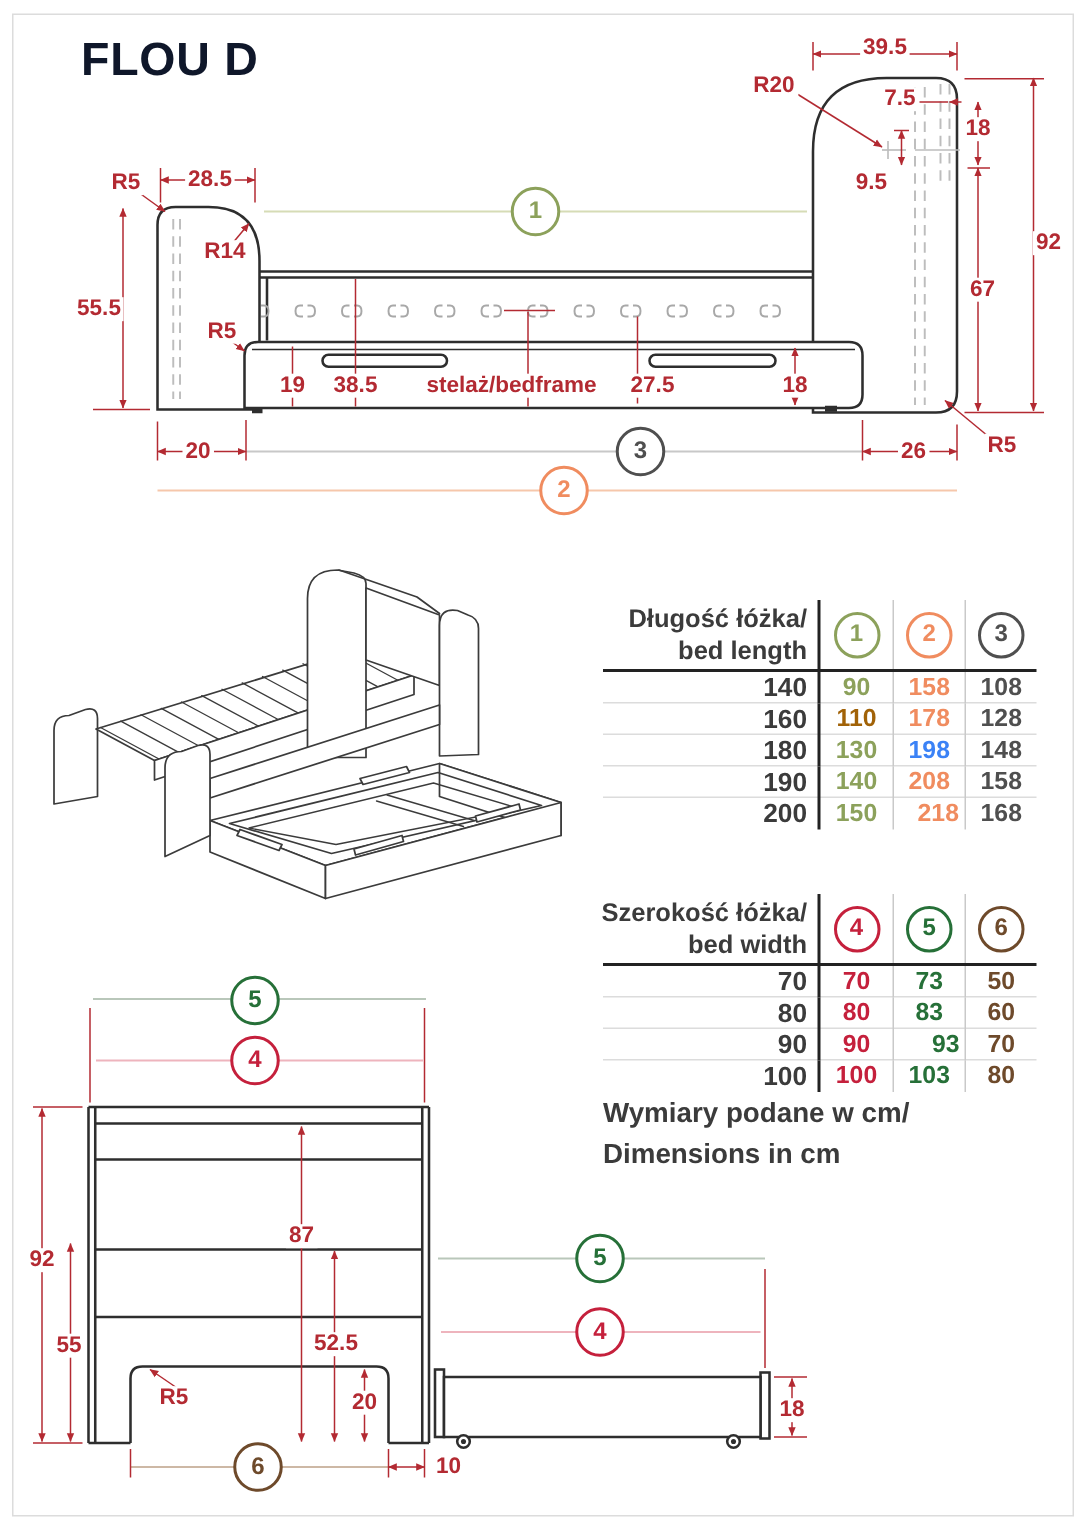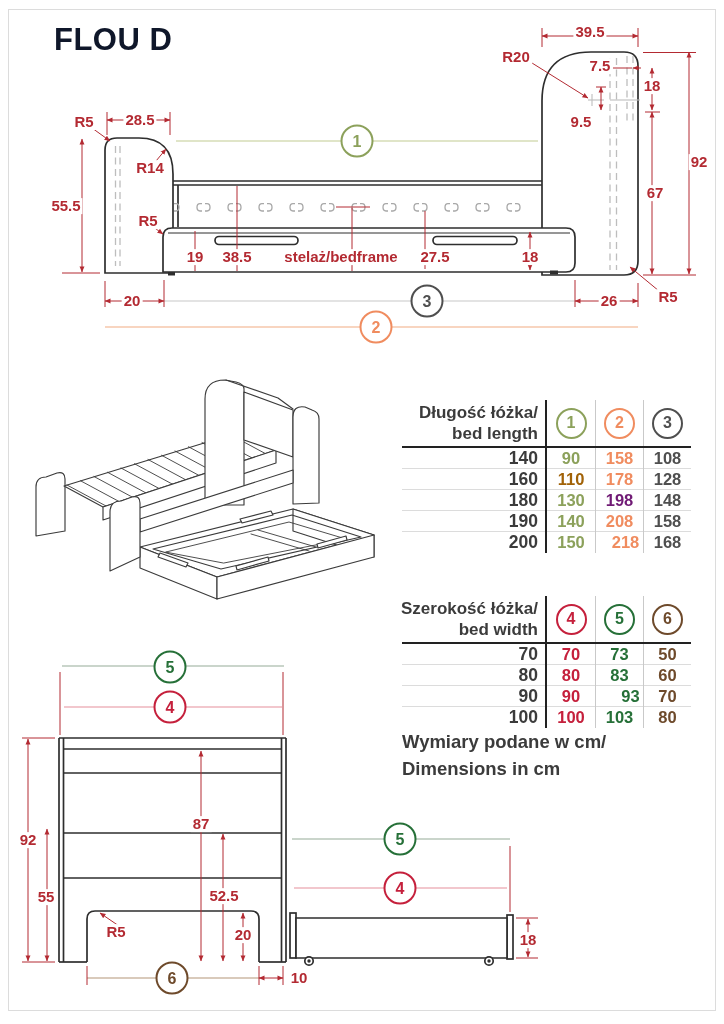--- a/index.html
+++ b/index.html
@@ -305,21 +305,21 @@
       </div>
       <div class="trow">
         <div class="rlabel">160</div>
         <div class="rval vthick" style="color: #a16207;">110</div>
         <div class="rval vthin" style="color: rgb(240, 140, 95);">178</div>
         <div class="rval vthin" style="color: rgb(79, 79, 79);">128</div>
       </div>
       <div class="trow">
         <div class="rlabel">180</div>
         <div class="rval vthick" style="color: rgb(140, 161, 91);">130</div>
-        <div class="rval vthin" style="color: #701a75;">198</div>
+        <div class="rval vthin" style="color: #3b82f6;">198</div>
         <div class="rval vthin" style="color: rgb(79, 79, 79);">148</div>
       </div>
       <div class="trow">
         <div class="rlabel">190</div>
         <div class="rval vthick" style="color: rgb(140, 161, 91);">140</div>
         <div class="rval vthin" style="color: rgb(240, 140, 95);">208</div>
         <div class="rval vthin" style="color: rgb(79, 79, 79);">158</div>
       </div>
       <div class="trow">
         <div class="rlabel">200</div>

